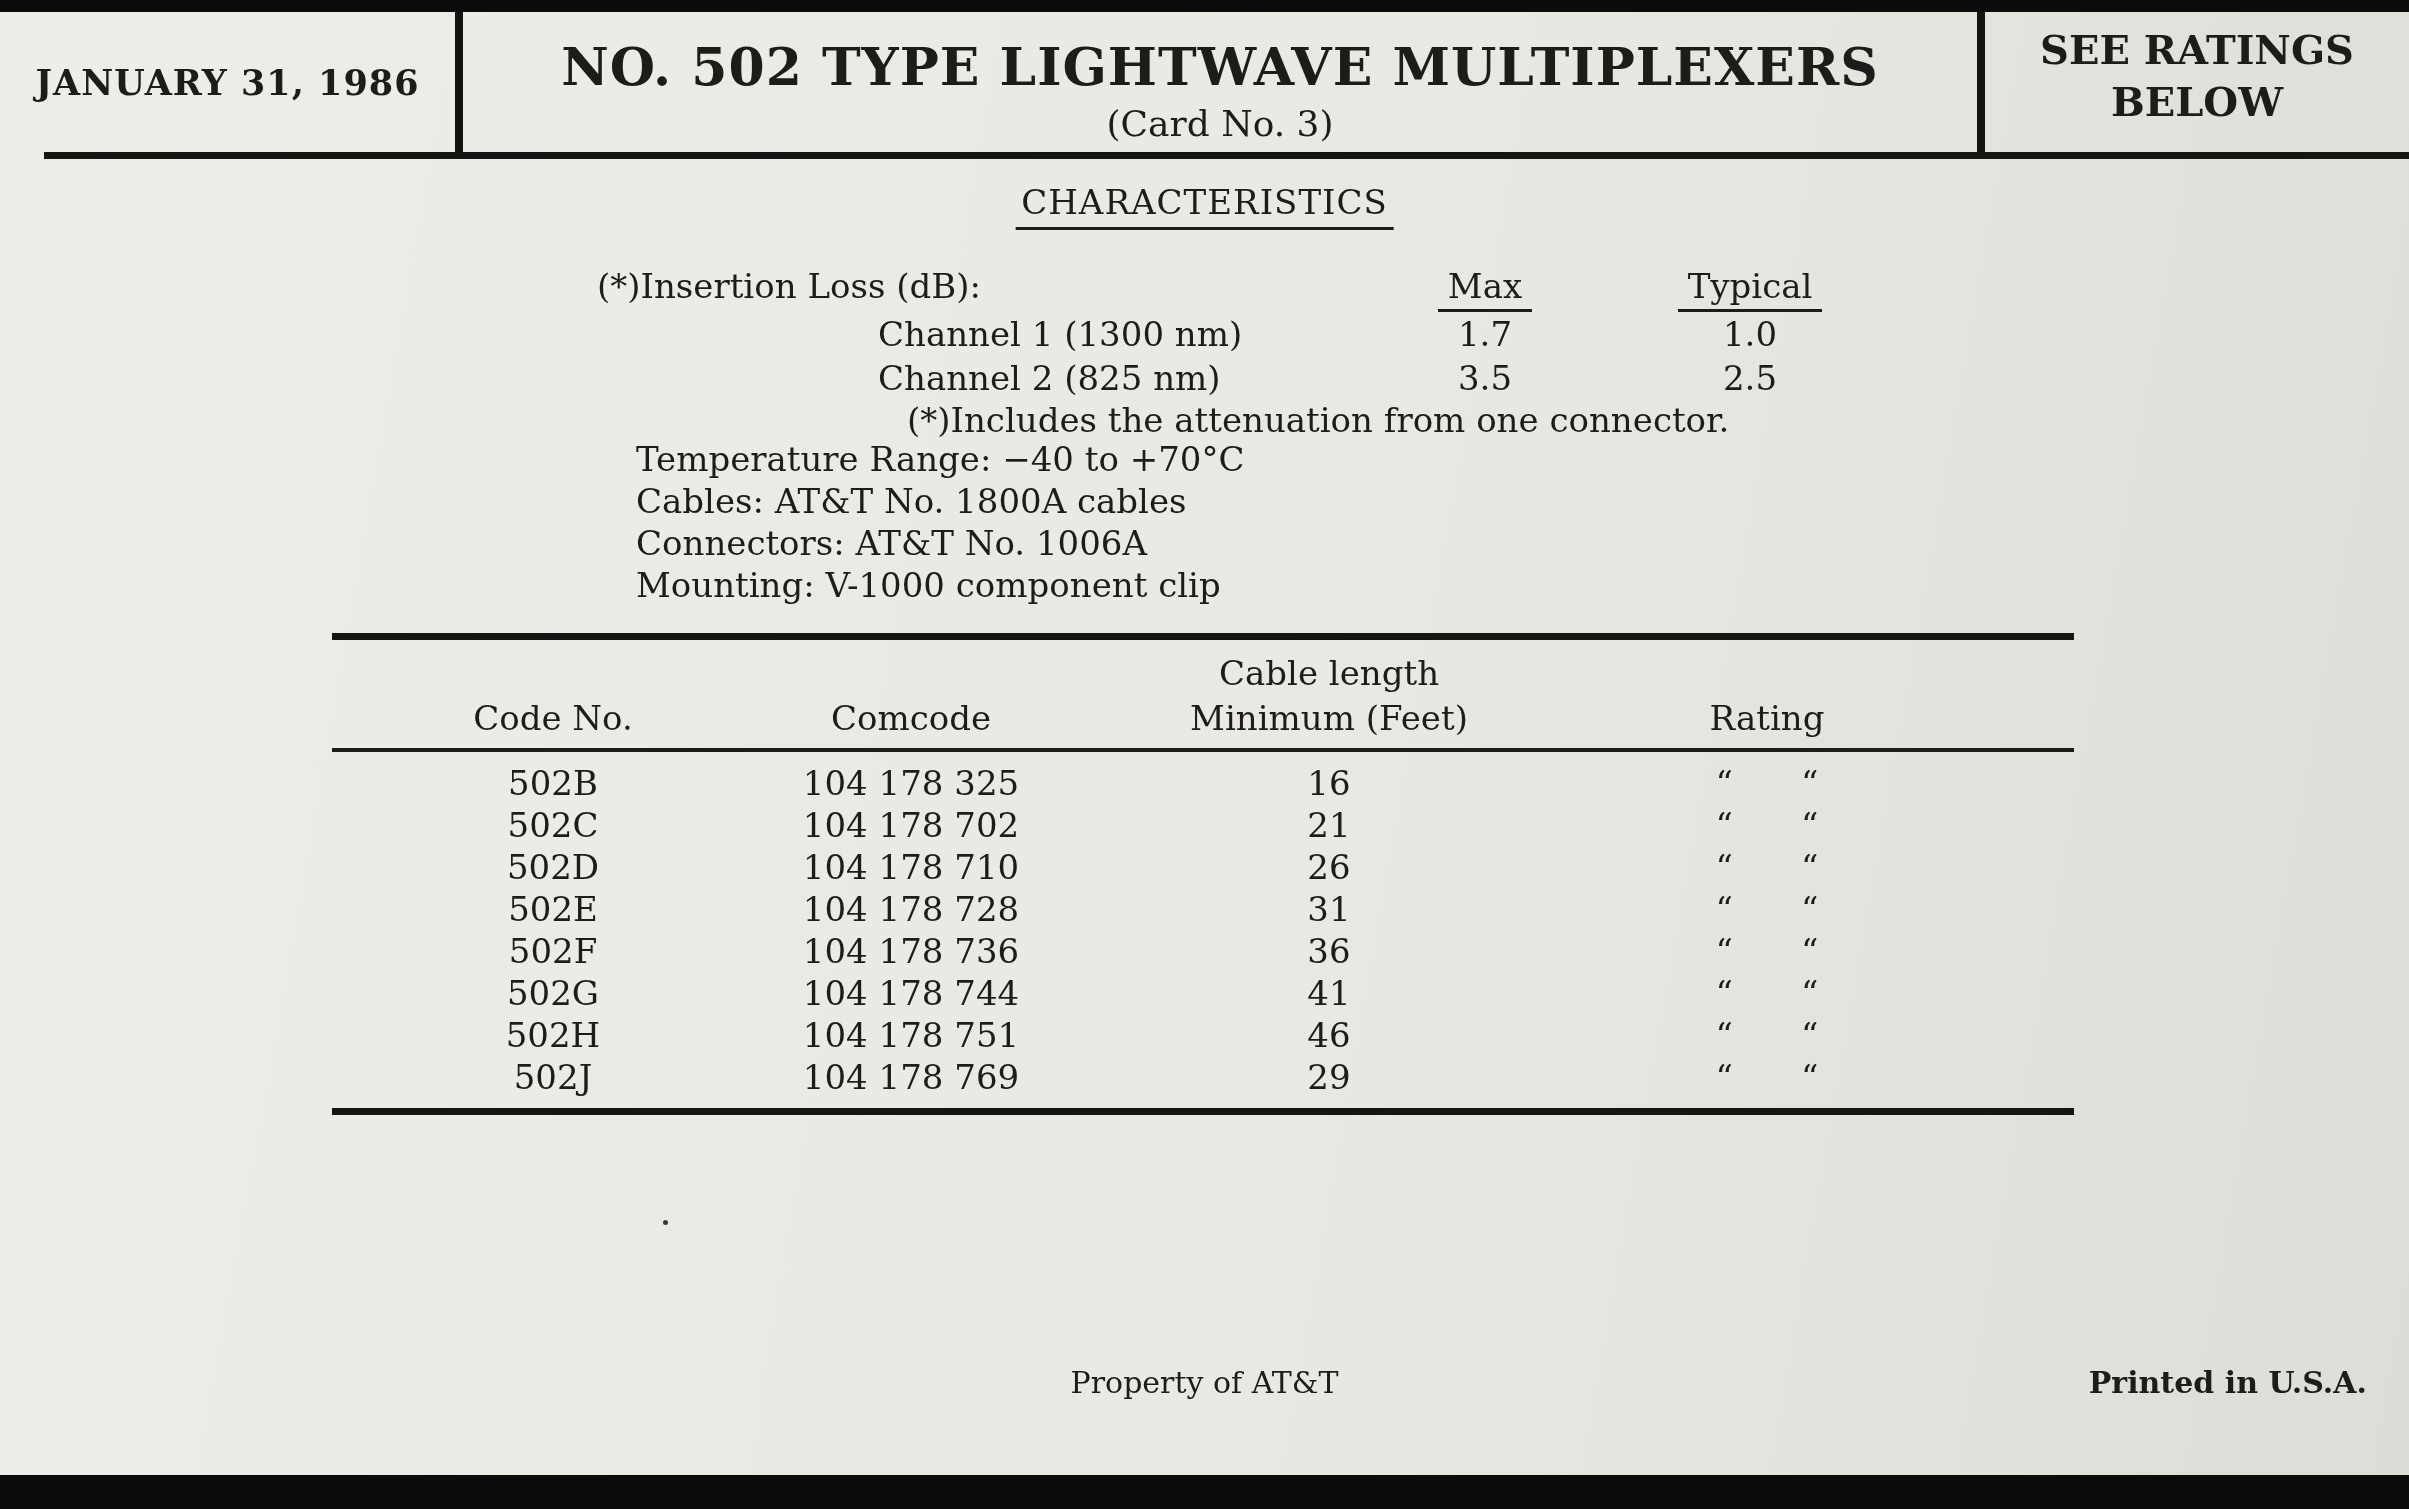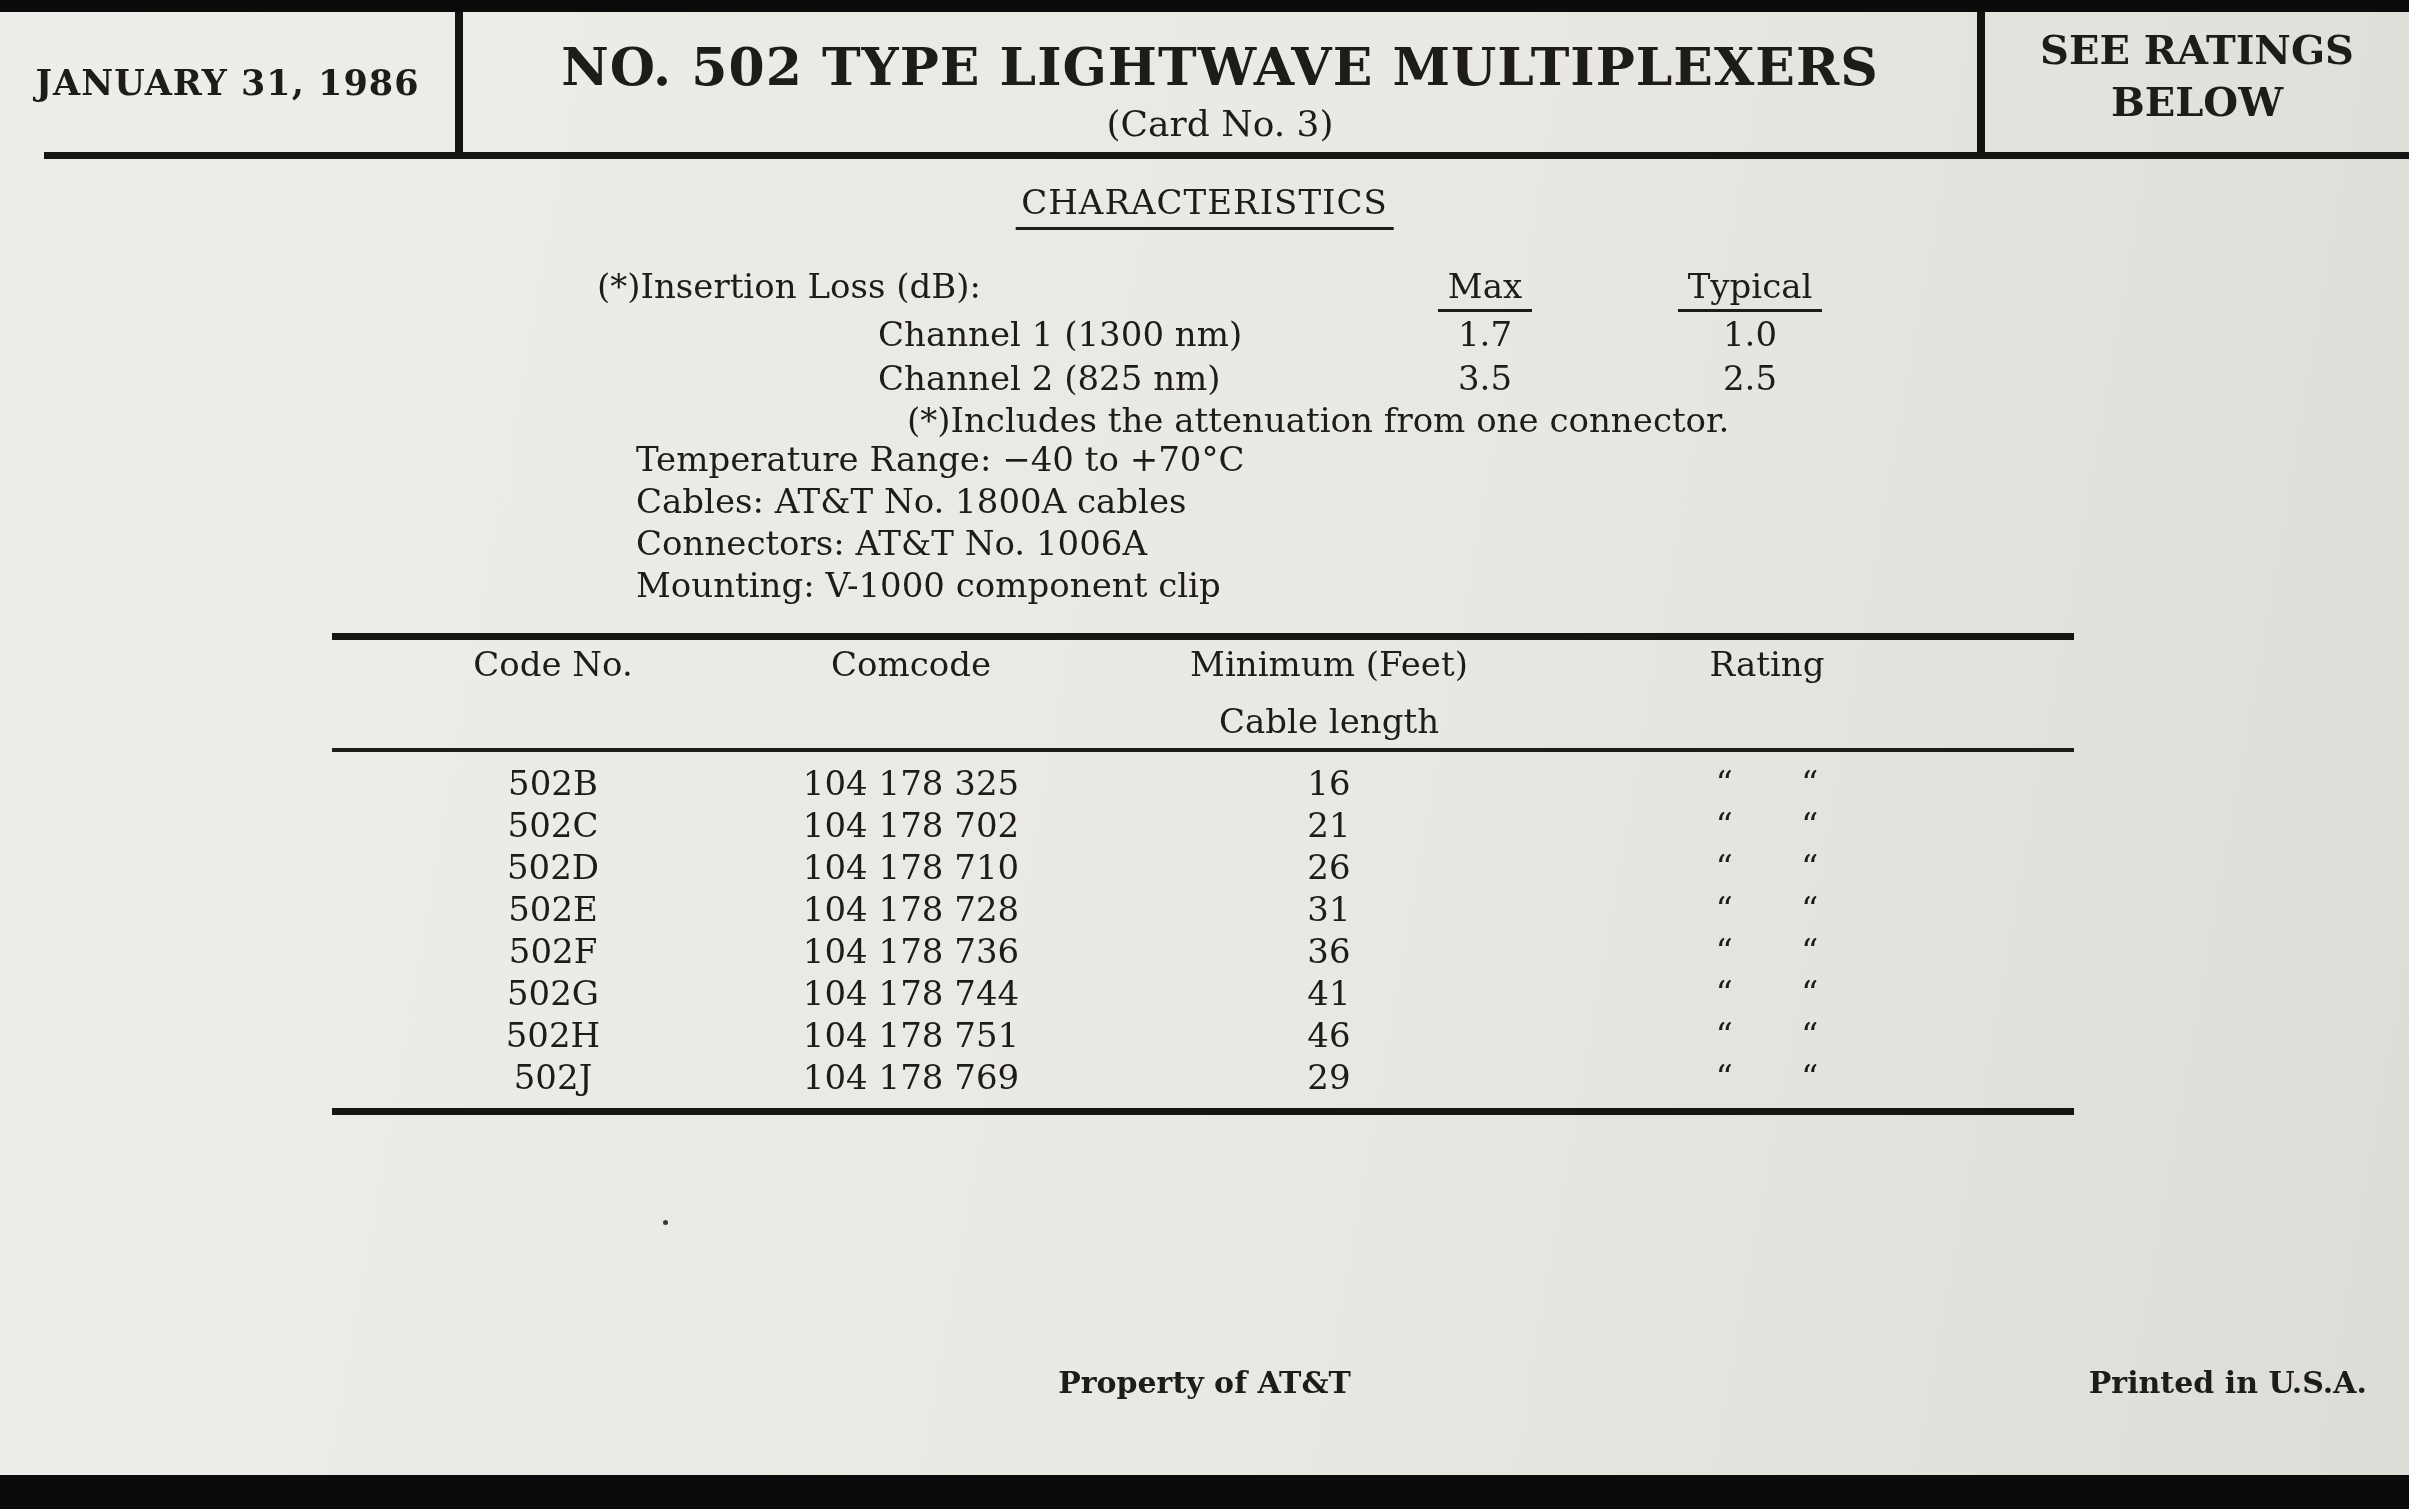--- a/index.html
+++ b/index.html
@@ -47,21 +47,21 @@
   .rule-thin { height:4px; background:#1d1c1a; margin-top:6px; }
   .grid-row { display:grid; grid-template-columns:442px 274px 562px 464px; }
   .grid-row > div { text-align:center; font-size:34px; }
   .thead-row1 { margin-top:12px; height:42px; line-height:42px; }
   .thead-row2 { height:48px; line-height:48px; }
   .tbody { padding:10px 0 10px; }
   .trow { height:42px; line-height:42px; }
   .cell-rating { padding-right:150px; }
 
   
-  .footer-center { position:absolute; top:1365px; left:0; width:100%; text-align:center; font-weight:bold; font-size:30px; }
+  .footer-center { position:absolute; top:1365px; left:0; width:100%; text-align:center; font-weight:normal; font-size:30px; }
   .footer-right { position:absolute; top:1365px; right:42px; font-weight:bold; font-size:30px; }
 
   .speck { position:absolute; left:663px; top:1220px; width:5px; height:5px; border-radius:50%; background:#3a3936; }
 </style>
 </head>
 <body>
 
 <div class="page">
 
   <div class="edge edge-top"></div>
@@ -102,31 +102,31 @@
   <div class="specs">
     <div>Temperature Range: −40 to +70°C</div>
     <div>Cables: AT&amp;T No. 1800A cables</div>
     <div>Connectors: AT&amp;T No. 1006A</div>
     <div>Mounting: V-1000 component clip</div>
   </div>
 
   <div class="spec-table">
     <div class="rule-thick"></div>
 
+    <div class="grid-row thead-row1">
+      <div></div>
+      <div></div>
+      <div>Cable length</div>
+      <div></div>
+    </div>
     <div class="grid-row thead-row2">
       <div>Code No.</div>
       <div>Comcode</div>
       <div>Minimum (Feet)</div>
       <div class="cell-rating">Rating</div>
-    </div>
-    <div class="grid-row thead-row1">
-      <div></div>
-      <div></div>
-      <div>Cable length</div>
-      <div></div>
     </div>
 
     <div class="rule-thin"></div>
 
     <div class="tbody">
       <div class="grid-row trow">
         <div>502B</div>
         <div>104 178 325</div>
         <div>16</div>
         <div class="cell-rating">“  “</div>

